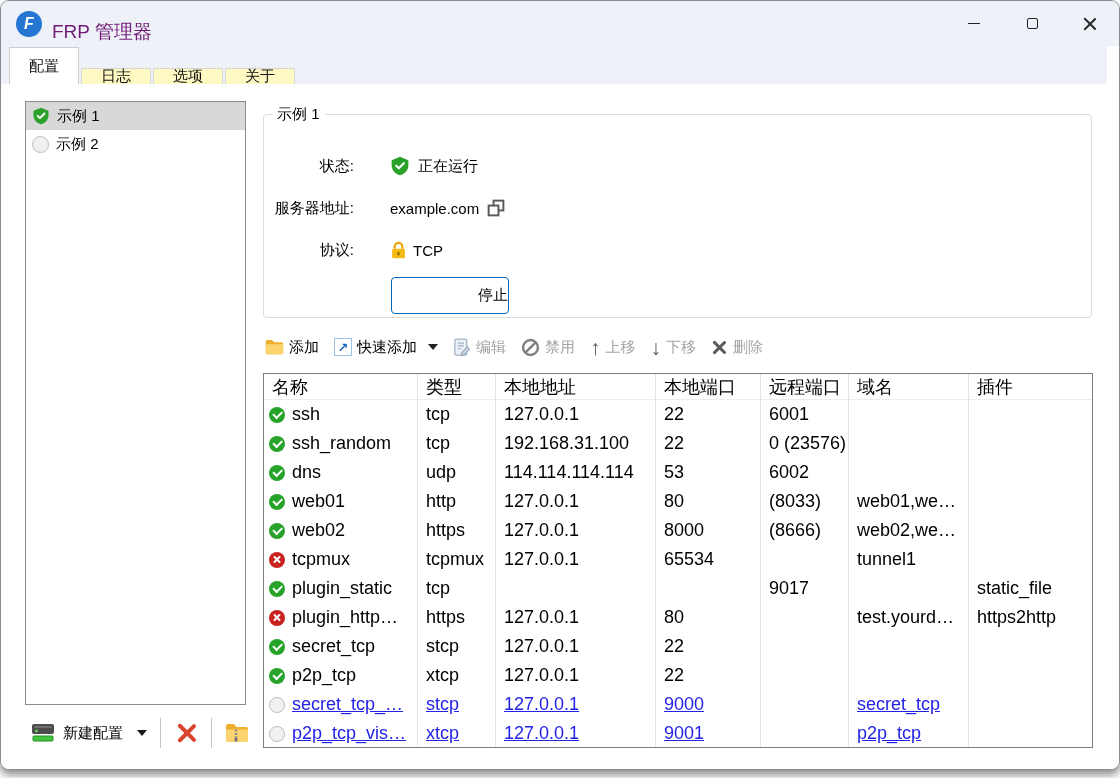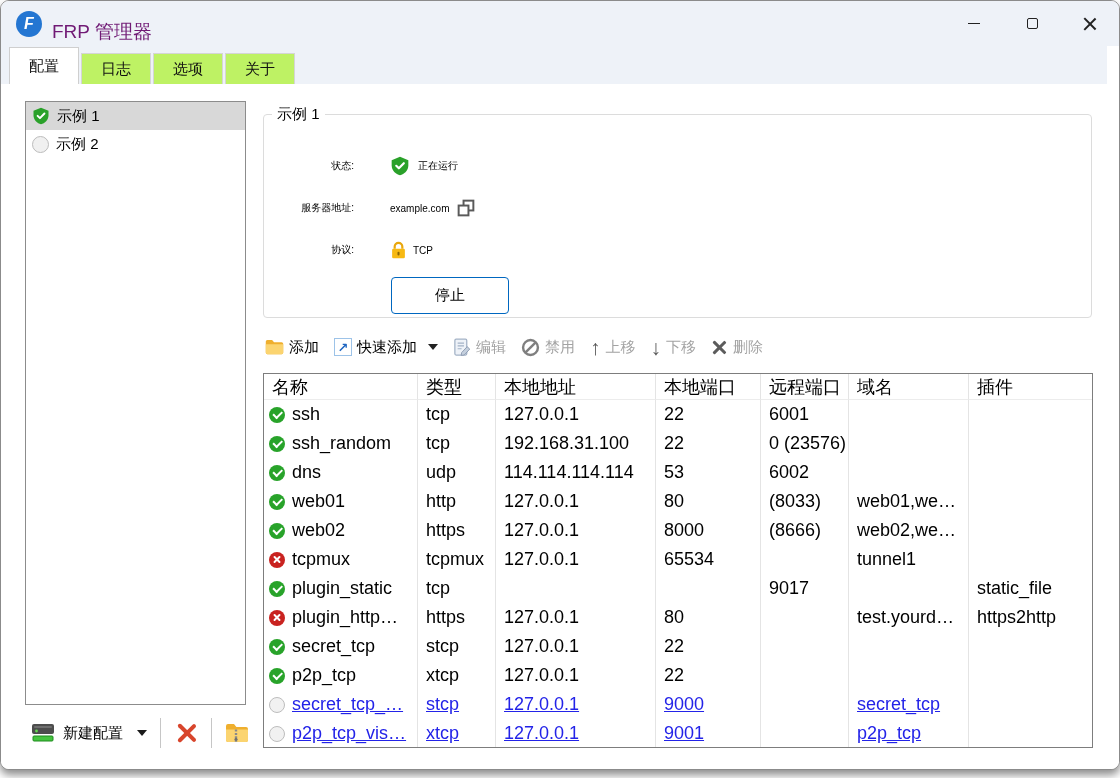--- a/index.html
+++ b/index.html
@@ -17,47 +17,47 @@
   .win-title { margin-left:10px; font-size:19px; color:#701a75;margin-top:17px; }
   .win-controls { margin-left:auto; display:flex; height:100%; }
   .win-btn { width:58px; height:100%; display:flex; align-items:center; justify-content:center; }
   .min-glyph { width:12px; height:0; border-top:1.4px solid #222; }
   .max-glyph { width:11px; height:11px; border:1.4px solid #222; border-radius:2px; }
   .x-glyph { position:relative; width:14px; height:14px; }
   .x-glyph::before,.x-glyph::after { content:""; position:absolute; left:6.3px; top:-1px; width:1.5px; height:16px; background:#222; }
   .x-glyph::before{ transform:rotate(45deg);} .x-glyph::after{ transform:rotate(-45deg);}
   
   .tabbar { position:absolute; left:0; top:45px; right:12px; height:38px; background:#eef2f8; display:flex; align-items:flex-end; padding-left:8px; }
-  .tab { height:31px; padding:0 19px; display:flex; align-items:center; font-size:15px; color:#111;
-         background:#bef264; border:1px solid #d5d5d5; border-bottom:none; margin-right:2px; }
+  .tab { height:16px; padding:0 19px; display:flex; align-items:center; font-size:15px; color:#111;
+         background:#fef9c3; border:1px solid #d5d5d5; border-bottom:none; margin-right:2px; }
   .tab.active { background:#fff; height:37px; border-color:#cfcfcf; z-index:2; }
   
   .page { position:absolute; left:0; top:83px; right:0; bottom:0; background:#fff; }
   
   .listbox { position:absolute; left:24px; top:17px; width:221px; height:604px; background:#fff; border:1px solid #8c8c8c; }
   .list-item { height:28px; display:flex; align-items:center; padding-left:6px; gap:7px; font-size:15px; color:#000; }
   .list-item.selected { background:#d8d8d8; }
   .ring { width:17px; height:17px; border-radius:50%; background:#f0f0f0; border:1px solid #bcbcbc; flex:none; }
   
   .side-tools { position:absolute; left:24px; top:628px; height:42px; display:flex; align-items:center; }
   .tool-btn { display:flex; align-items:center; gap:8px; padding:4px 6px; font-size:15px; color:#000; cursor:default; }
   .vsep { width:1px; height:30px; background:#c6c6c6; margin:0 7px; }
   .caret { width:0; height:0; border-left:5px solid transparent; border-right:5px solid transparent; border-top:6px solid #1a1a1a; margin-left:6px; }
   .red-x { position:relative; width:24px; height:24px; }
   .red-x::before,.red-x::after { content:""; position:absolute; left:10.5px; top:0; width:3.6px; height:24px; background:#d8452c; border-radius:2px; }
   .red-x::before{ transform:rotate(45deg);} .red-x::after{ transform:rotate(-45deg);}
   
   .groupbox { position:absolute; left:262px; top:21px; width:829px; height:213px; border:1px solid #dcdcdc; border-radius:4px; }
   .groupbox legend { margin-left:8px; padding:0 5px; font-size:15px; color:#000; }
-  .field-row { position:absolute; left:0; height:24px; display:flex; align-items:center; font-size:10px; }
+  .field-row { position:absolute; left:0; height:24px; display:flex; align-items:center; font-size:15px; }
   .field-label { width:90px; text-align:right; color:#000; flex:none; }
   .field-value { margin-left:36px; display:flex; align-items:center; gap:8px; color:#000; }
   .stop-btn { position:absolute; left:127px; top:153px; width:118px; height:37px; background:#fff;
               border:1px solid #0067c0; border-radius:4px; font-size:15px; color:#000;
-              font-family:"Liberation Sans","DejaVu Sans",sans-serif; }
+              font-family:"Liberation Sans","DejaVu Sans",sans-serif;text-align:right; }
   
   .proxy-toolbar { position:absolute; left:264px; top:245px; height:36px; display:flex; align-items:center; gap:15px; }
   .ptool { display:flex; align-items:center; gap:5px; font-size:15px; color:#000; }
   .ptool.disabled { color:#a3a3a3; }
   .qa-box { width:18px; height:18px; border:1px solid #9dc3e8; background:#fff; color:#1f66c1;
             display:flex; align-items:center; justify-content:center; font-size:13px; font-weight:bold; }
   .gray-arrow { font-size:21px; color:#595959; line-height:1; }
   .gray-x { position:relative; width:17px; height:17px; }
   .gray-x::before,.gray-x::after { content:""; position:absolute; left:7.2px; top:0; width:2.8px; height:17px; background:#5c5c5c; border-radius:1px; }
   .gray-x::before{ transform:rotate(45deg);} .gray-x::after{ transform:rotate(-45deg);}

